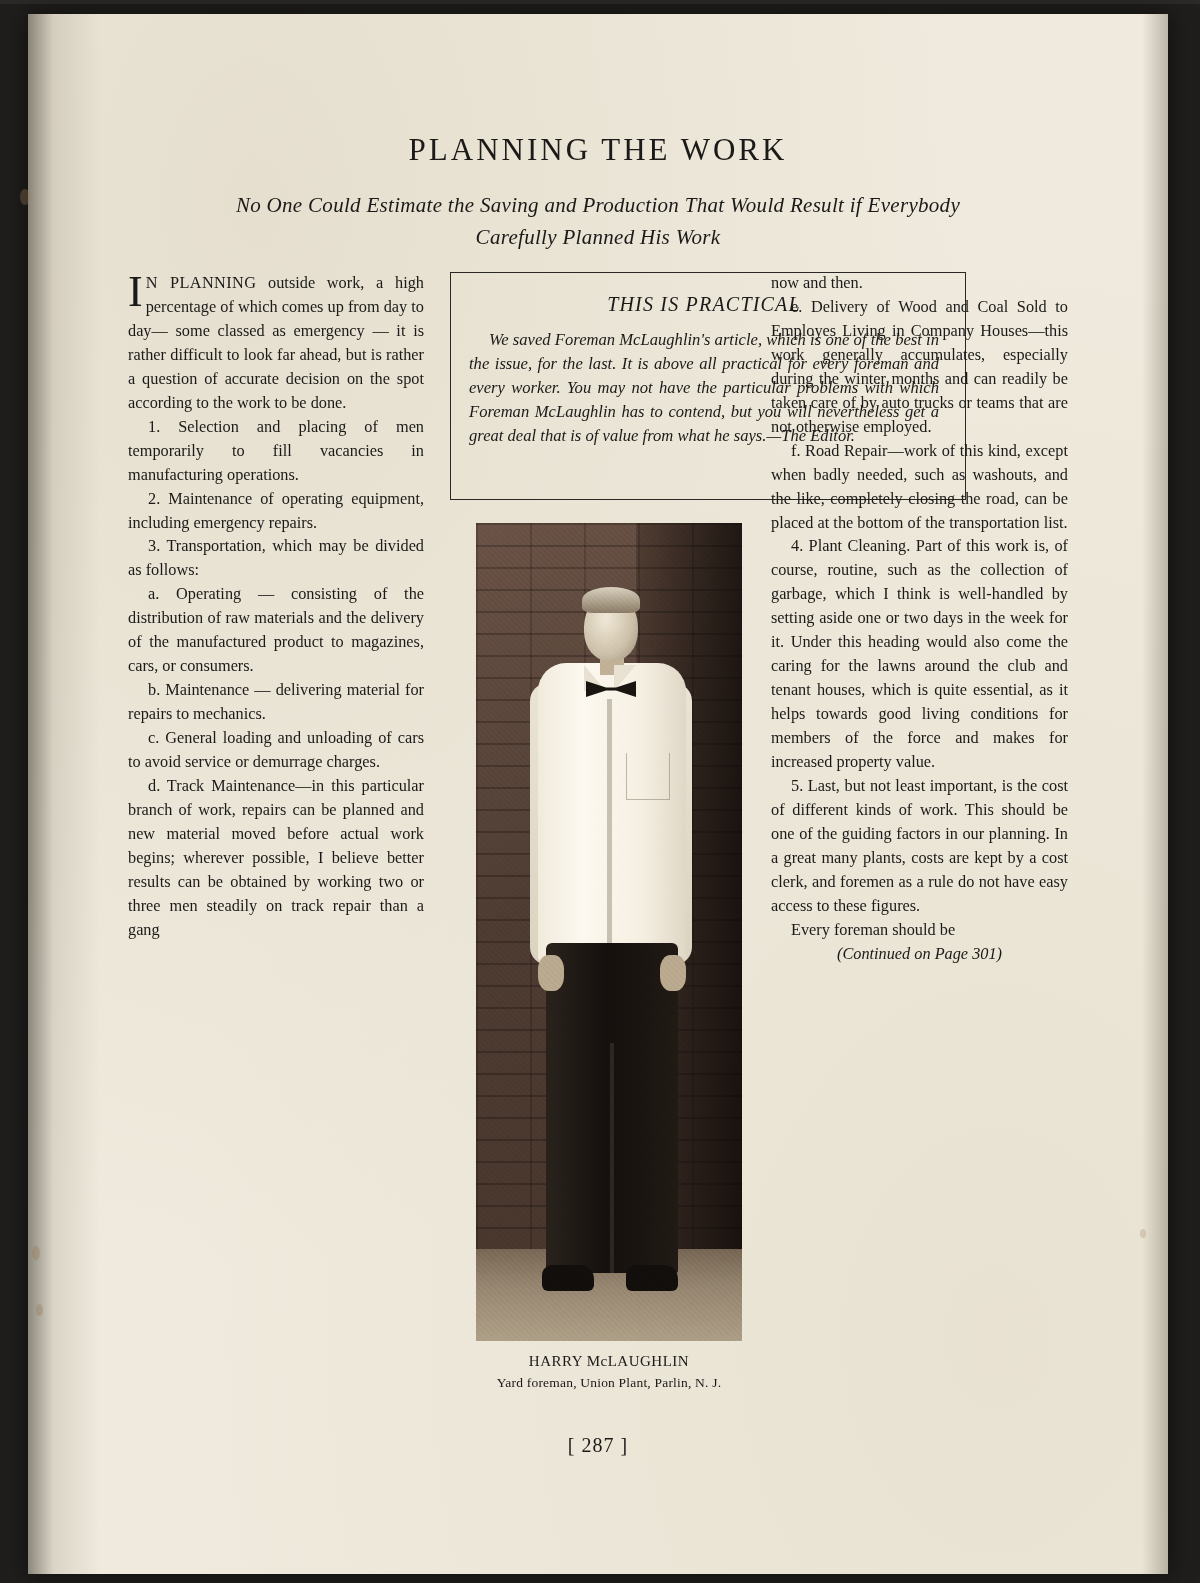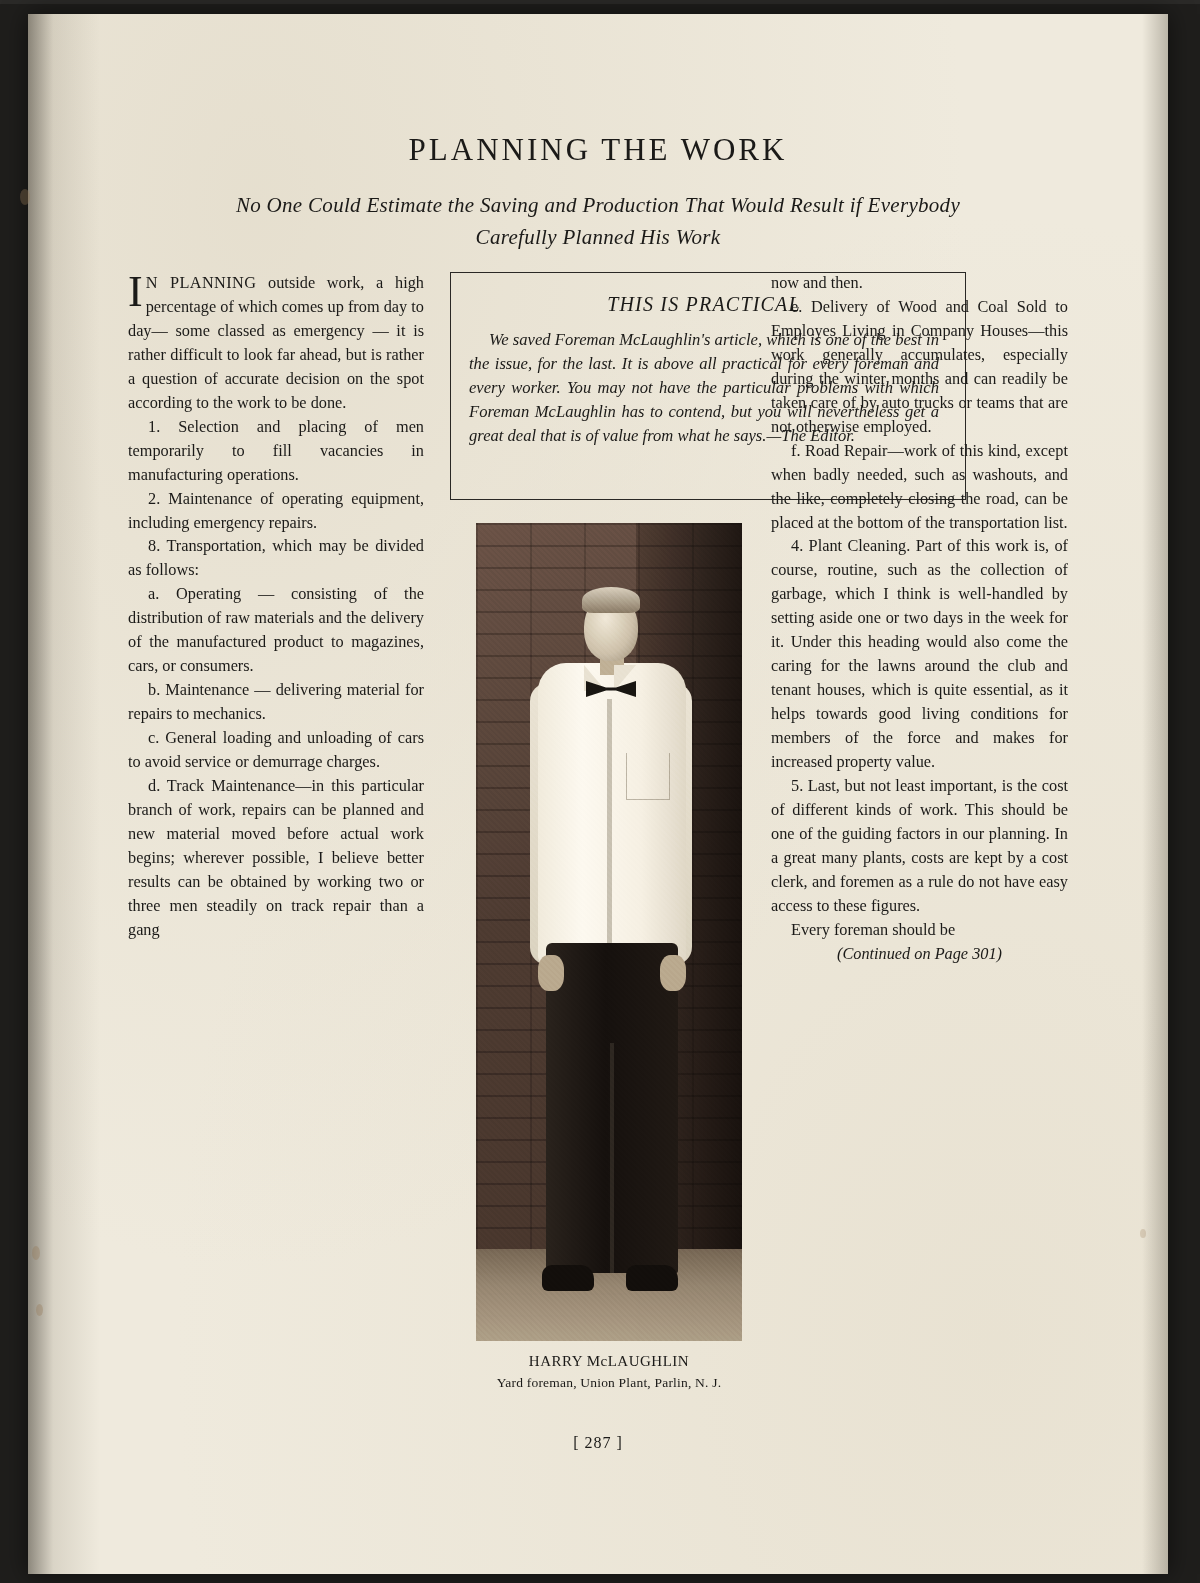--- a/index.html
+++ b/index.html
@@ -285,21 +285,21 @@
     line-height: 1.45;
   }
   .cap1 { font-size: 15px; letter-spacing: 0.5px; }
   .cap2 { font-size: 13.5px; letter-spacing: 0.2px; }
 
   .page-number {
     position: absolute;
     left: 0; right: 0;
     top: 1320px;
     text-align: center;
-    font-size: 16px;
+    font-size: 20px;
     letter-spacing: 1px;
   }
   .cont {
     font-style: italic;
   }
   .smcap { font-variant: small-caps; }
 </style>
 </head>
 <body>
 
@@ -318,21 +318,21 @@
 
       <div class="subtitle">No One Could Estimate the Saving and Production That Would Result if Everybody Carefully Planned His Work</div>
 
 
       <div class="columns">
 
         <div class="col col-left">
           <p class="dropcap-para"><span class="dropcap">I</span><span class="firstwords">N PLANNING</span><span> outside work, a high percentage of which comes up from day to day— some classed as emergency — it is rather difficult to look far ahead, but is rather a question of accurate decision on the spot according to the work to be done.</span></p>
           <p>1. Selection and placing of men temporarily to fill vacancies in manufacturing operations.</p>
           <p>2. Maintenance of operating equipment, including emergency repairs.</p>
-          <p>8. Transportation, which may be divided as follows:</p>
+          <p>3. Transportation, which may be divided as follows:</p>
           <p>a. Operating — consisting of the distribution of raw materials and the delivery of the manufactured product to magazines, cars, or consumers.</p>
           <p>b. Maintenance — delivering material for repairs to mechanics.</p>
           <p>c. General loading and unloading of cars to avoid service or demurrage charges.</p>
           <p>d. Track Maintenance—in this particular branch of work, repairs can be planned and new material moved before actual work begins; wherever possible, I believe better results can be obtained by working two or three men steadily on track repair than a gang</p>
         </div>
 
         <div class="editor-box">
           <div class="editor-title">THIS IS PRACTICAL</div>
           <div class="editor-body">We saved Foreman McLaughlin's article, which is one of the best in the issue, for the last. It is above all practical for every foreman and every worker. You may not have the particular problems with which Foreman McLaughlin has to contend, but you will nevertheless get a great deal that is of value from what he says.—The Editor.</div>
         </div>

